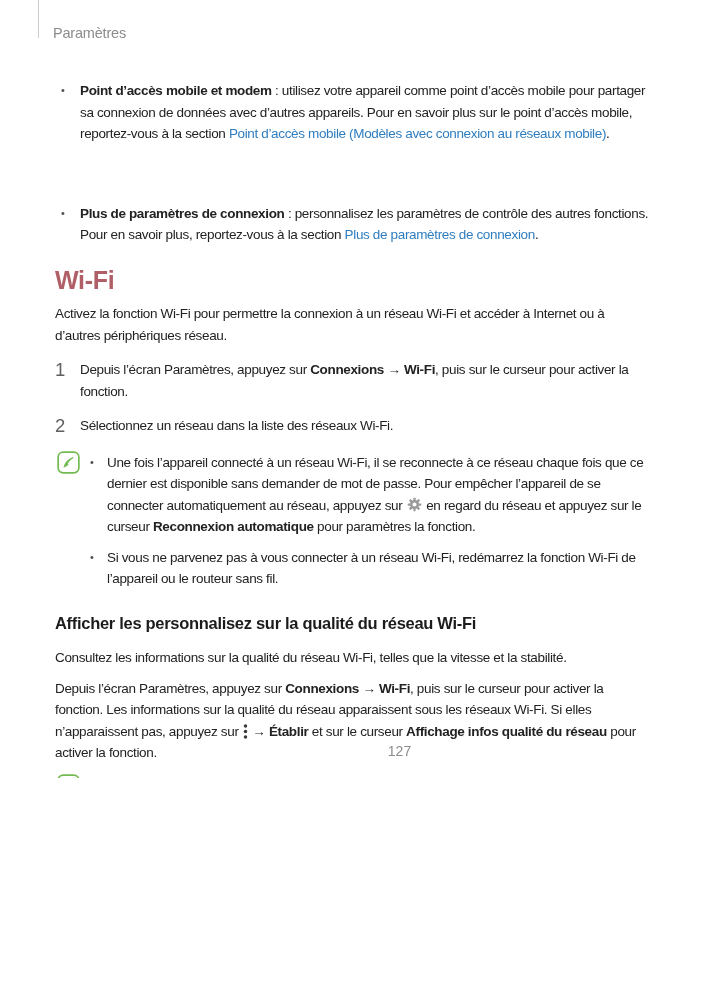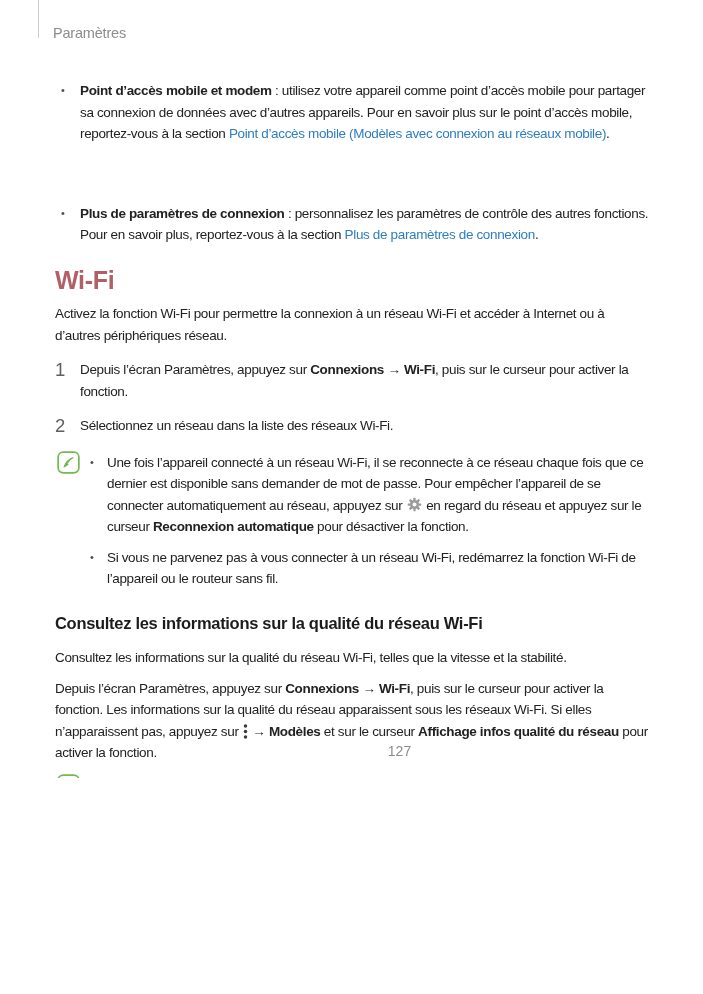--- a/index.html
+++ b/index.html
@@ -92,36 +92,36 @@
                     <rect x="8.5" y="0.9" width="3" height="4.4" rx="0.8" transform="rotate(45 10 10)"></rect>
                     <rect x="8.5" y="0.9" width="3" height="4.4" rx="0.8" transform="rotate(90 10 10)"></rect>
                     <rect x="8.5" y="0.9" width="3" height="4.4" rx="0.8" transform="rotate(135 10 10)"></rect>
                     <rect x="8.5" y="0.9" width="3" height="4.4" rx="0.8" transform="rotate(180 10 10)"></rect>
                     <rect x="8.5" y="0.9" width="3" height="4.4" rx="0.8" transform="rotate(225 10 10)"></rect>
                     <rect x="8.5" y="0.9" width="3" height="4.4" rx="0.8" transform="rotate(270 10 10)"></rect>
                     <rect x="8.5" y="0.9" width="3" height="4.4" rx="0.8" transform="rotate(315 10 10)"></rect>
                     <circle cx="10" cy="10" r="6.1"></circle>
                   </g>
                   <circle cx="10" cy="10" r="2.6" fill="#ffffff"></circle>
-                </svg></span><span> en regard du réseau et appuyez sur le curseur </span><span class="b">Reconnexion automatique</span><span> pour désactiver la fonction.</span></p>
+                </svg></span><span> en regard du réseau et appuyez sur le curseur </span><span class="b">Reconnexion automatique</span><span> pour paramètres la fonction.</span></p>
         </li>
         <li>
           <span class="dot">•</span>
           <p><span>Si vous ne parvenez pas à vous connecter à un réseau Wi-Fi, redémarrez la fonction Wi-Fi de l’appareil ou le routeur sans fil.</span></p>
         </li>
       </ul>
     </div>
 
-    <h3>Consultez les informations sur la qualité du réseau Wi-Fi</h3>
+    <h3>Afficher les personnalisez sur la qualité du réseau Wi-Fi</h3>
     <p class="para">Consultez les informations sur la qualité du réseau Wi-Fi, telles que la vitesse et la stabilité.</p>
     <p class="para"><span>Depuis l’écran Paramètres, appuyez sur </span><span class="b">Connexions</span><span> → </span><span class="b">Wi-Fi</span><span>, puis sur le curseur pour activer la fonction. Les informations sur la qualité du réseau apparaissent sous les réseaux Wi-Fi. Si elles n’apparaissent pas, appuyez sur </span><span class="inline-icon"><svg viewBox="0 0 6 18" width="5" height="15" aria-hidden="true" style="vertical-align:-1px">
             <circle cx="3" cy="2.4" r="2.1" fill="#3a3a3a"></circle>
             <circle cx="3" cy="9" r="2.1" fill="#3a3a3a"></circle>
             <circle cx="3" cy="15.6" r="2.1" fill="#3a3a3a"></circle>
-          </svg></span><span> → </span><span class="b">Modèles</span><span> et sur le curseur </span><span class="b">Affichage infos qualité du réseau</span><span> pour activer la fonction.</span></p>
+          </svg></span><span> → </span><span class="b">Établir</span><span> et sur le curseur </span><span class="b">Affichage infos qualité du réseau</span><span> pour activer la fonction.</span></p>
 
     <div class="note note--last">
       <svg class="note-badge" viewBox="0 0 24 24" width="23" height="23" aria-hidden="true">
         <rect x="1.2" y="1.2" width="21.6" height="21.6" rx="5.2" fill="none" stroke="var(--note-green)" stroke-width="1.8"></rect>
         <path fill="var(--note-green)" d="M6.8 17.6 C7.6 12.6 10.6 8.6 17.2 6.2 C17.5 6.1 17.7 6.4 17.5 6.6 C14.9 8.5 12.7 10.8 11 13.6 L12.4 13.9 C10.9 15.4 9 16.8 6.8 17.6 Z"></path>
         <path stroke="var(--note-green)" stroke-width="1.1" fill="none" d="M8.2 16.2 C10.2 11.8 13 8.9 16.4 7.1"></path>
       </svg>
       <p style="flex:1">La disponibilité des informations sur la qualité dépend du réseau Wi-Fi.</p>
     </div>
 

